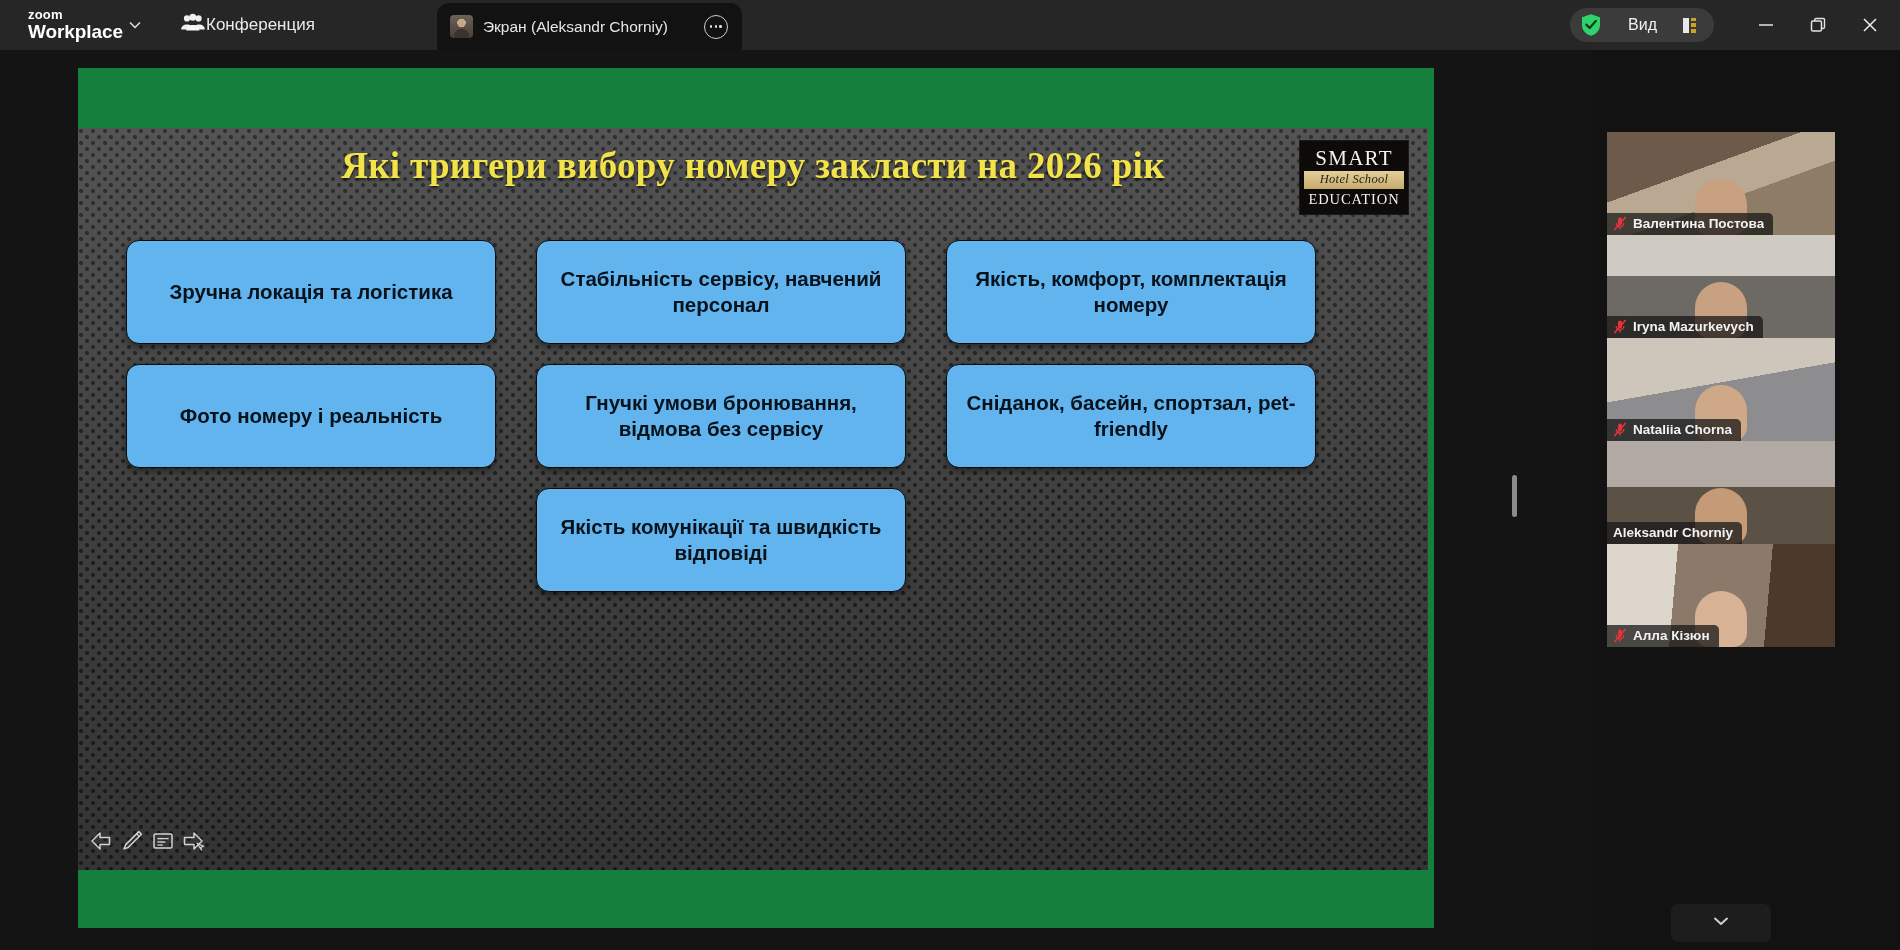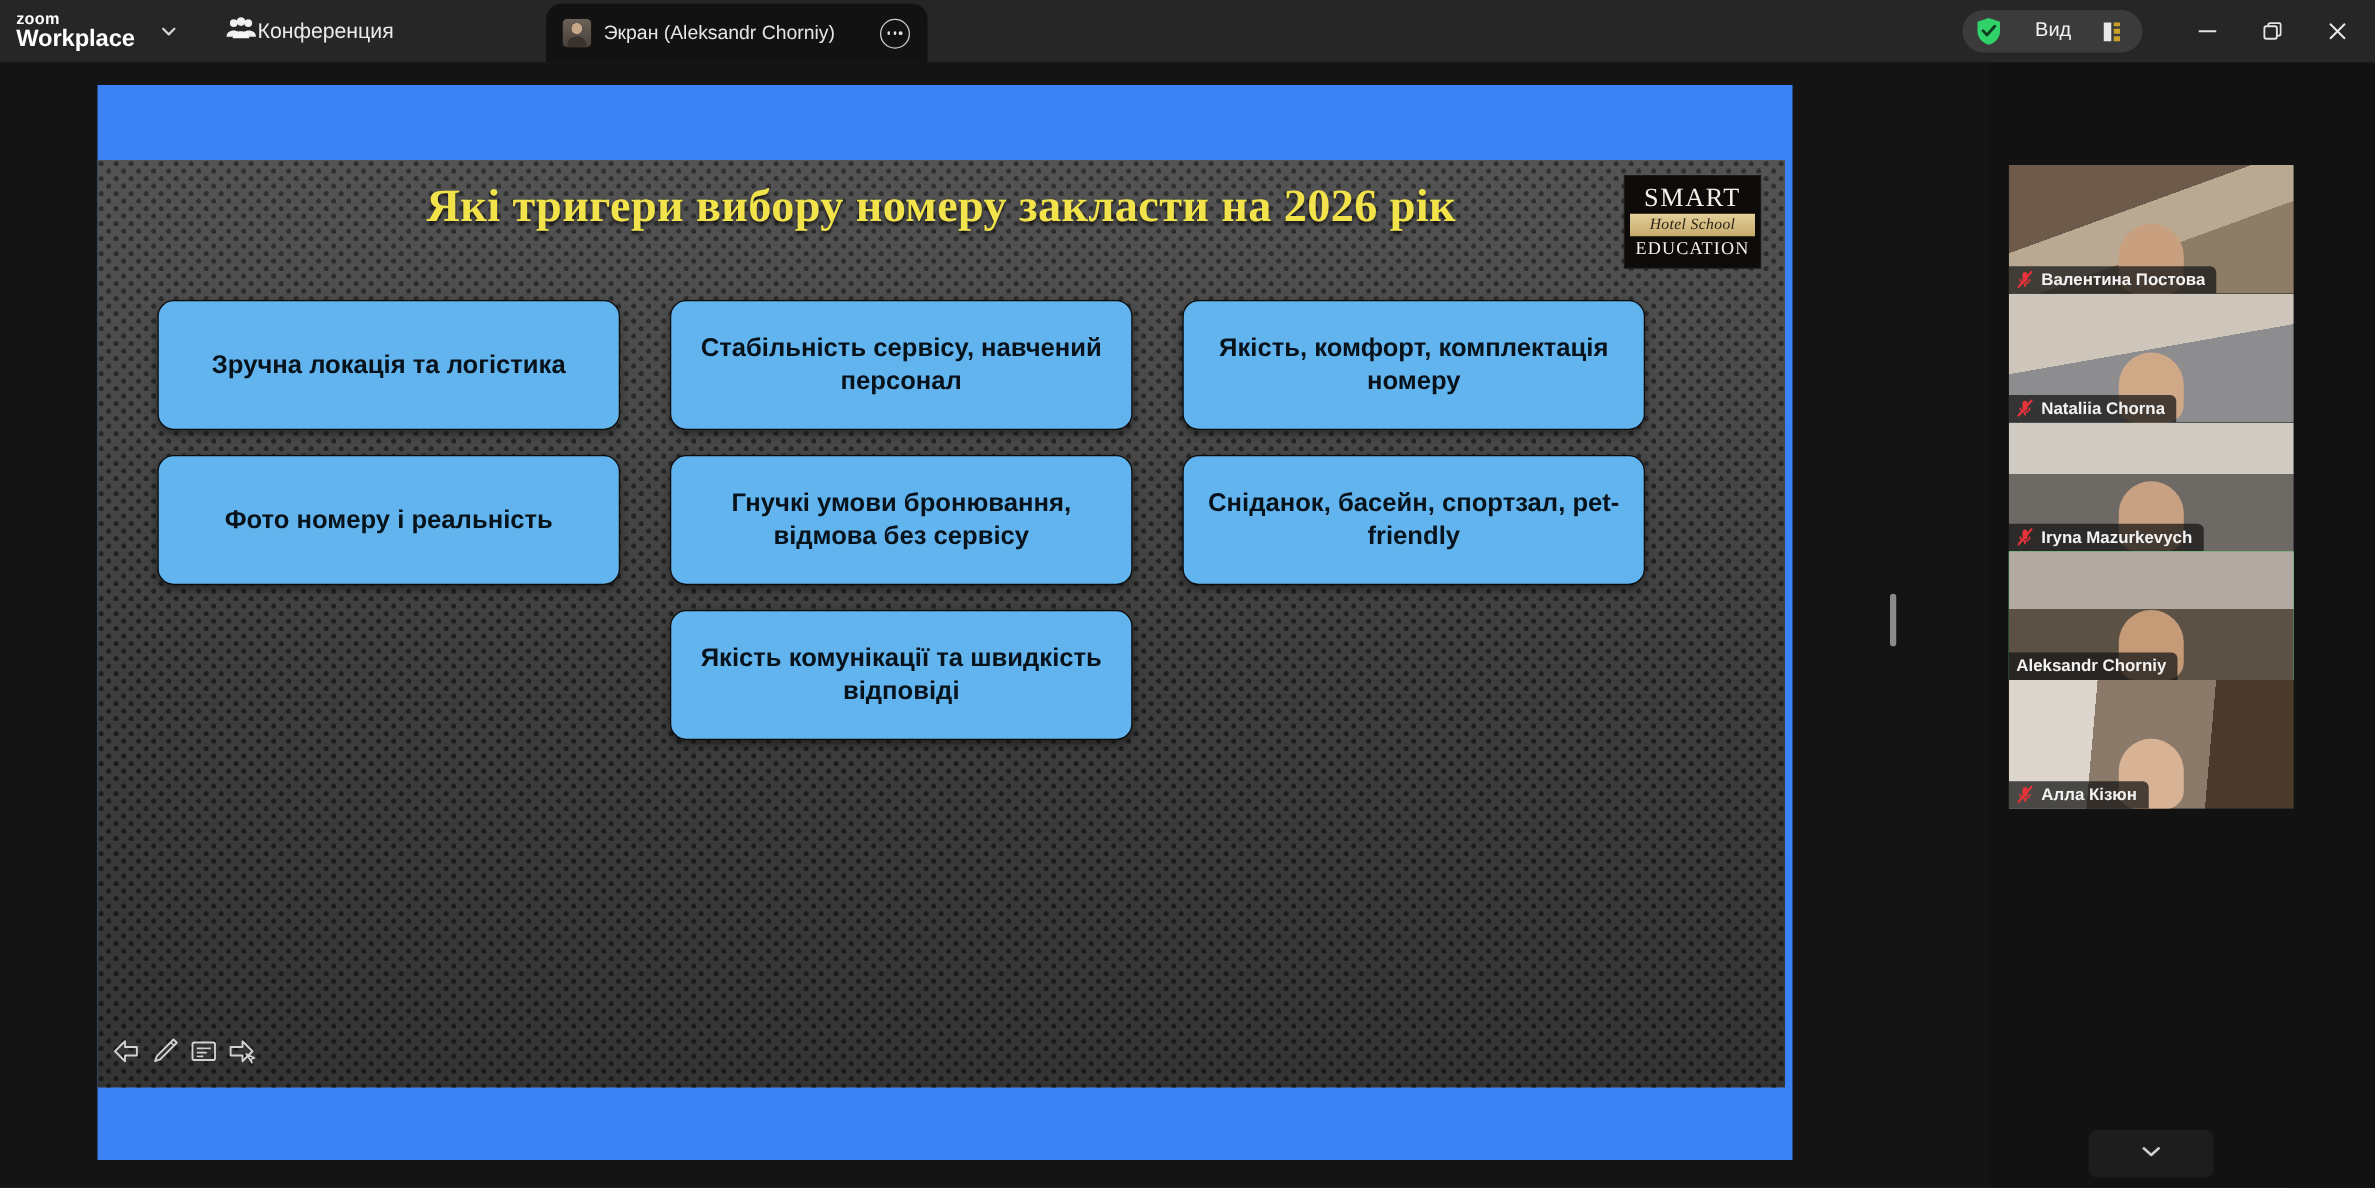--- a/index.html
+++ b/index.html
@@ -11,21 +11,21 @@
     -webkit-font-smoothing:antialiased;
   }
   #app{ position:relative; width:1900px; height:950px; background:#1b1b1b; }
 
   
   .titlebar{
     position:absolute; left:0; top:0; width:1900px; height:50px;
     background:#262626; display:flex; align-items:center;
   }
   .brand{
-    width:112px; padding-left:13px; line-height:1.05; color:#fff;
+    width:112px; padding-left:28px; line-height:1.05; color:#fff;
     flex:0 0 auto; user-select:none;
   }
   .brand .b1{ font-size:13px; font-weight:700; letter-spacing:.2px; }
   .brand .b2{ font-size:19px; font-weight:700; letter-spacing:-.1px; }
   .caret-btn{
     width:46px; height:50px; display:flex; align-items:center; justify-content:center;
     color:#d7d7d7; flex:0 0 auto;
   }
   .caret-btn svg{ display:block; }
 
@@ -73,21 +73,21 @@
   .wbtn{
     width:52px; height:50px; display:flex; align-items:center; justify-content:center;
     color:#e3e3e3;
   }
 
   
   .stage{
     position:absolute; left:0; top:50px; width:1592px; height:900px; background:#141414;
   }
   .shareframe{
-    position:absolute; left:78px; top:18px; width:1356px; height:860px; background:#3b82f6;
+    position:absolute; left:78px; top:18px; width:1356px; height:860px; background:#15803d;
   }
   .slide{
     position:absolute; left:0; top:60px; width:1350px; height:742px;
     background-color:#4a4a4a;
     background-image:
       radial-gradient(circle at 3px 3px, #242424 1.9px, rgba(0,0,0,0) 2.2px),
       radial-gradient(circle at 3px 3px, #242424 1.9px, rgba(0,0,0,0) 2.2px);
     background-size:12px 12px, 12px 12px;
     background-position:0 0, 6px 6px;
     overflow:hidden;
@@ -362,50 +362,50 @@
               <path d="M3.2 7.1a3.8 3.8 0 0 0 7.6 0" fill="none" stroke="#e8333a" stroke-width="1.4"></path>
               <line x1="7" y1="11" x2="7" y2="13.4" stroke="#e8333a" stroke-width="1.4"></line>
               <line x1="1.4" y1="14" x2="12.6" y2="1" stroke="#e8333a" stroke-width="1.7"></line>
             </svg>
           </span>
           <span class="nm">Валентина Постова</span>
         </div>
       </div>
 
       <div class="tile">
-        <div class="vid f-b">
-          <span class="head" style="background:#cfa987"></span>
+        <div class="vid f-c">
+          <span class="head" style="background:#c8a183"></span>
         </div>
         <div class="namebar">
           <span class="micmute">
             <svg width="14" height="15" viewBox="0 0 14 15" aria-hidden="true">
               <path d="M7 1.6a2 2 0 0 1 2 2v4a2 2 0 0 1-4 0v-4a2 2 0 0 1 2-2z" fill="#e8333a"></path>
               <path d="M3.2 7.1a3.8 3.8 0 0 0 7.6 0" fill="none" stroke="#e8333a" stroke-width="1.4"></path>
               <line x1="7" y1="11" x2="7" y2="13.4" stroke="#e8333a" stroke-width="1.4"></line>
               <line x1="1.4" y1="14" x2="12.6" y2="1" stroke="#e8333a" stroke-width="1.7"></line>
             </svg>
           </span>
-          <span class="nm">Nataliia Chorna</span>
+          <span class="nm">Iryna Mazurkevych</span>
         </div>
       </div>
 
       <div class="tile">
-        <div class="vid f-c">
-          <span class="head" style="background:#c8a183"></span>
+        <div class="vid f-b">
+          <span class="head" style="background:#cfa987"></span>
         </div>
         <div class="namebar">
           <span class="micmute">
             <svg width="14" height="15" viewBox="0 0 14 15" aria-hidden="true">
               <path d="M7 1.6a2 2 0 0 1 2 2v4a2 2 0 0 1-4 0v-4a2 2 0 0 1 2-2z" fill="#e8333a"></path>
               <path d="M3.2 7.1a3.8 3.8 0 0 0 7.6 0" fill="none" stroke="#e8333a" stroke-width="1.4"></path>
               <line x1="7" y1="11" x2="7" y2="13.4" stroke="#e8333a" stroke-width="1.4"></line>
               <line x1="1.4" y1="14" x2="12.6" y2="1" stroke="#e8333a" stroke-width="1.7"></line>
             </svg>
           </span>
-          <span class="nm">Iryna Mazurkevych</span>
+          <span class="nm">Nataliia Chorna</span>
         </div>
       </div>
 
       <div class="tile speaking">
         <div class="vid f-d">
           <span class="head" style="background:#c49a77"></span>
         </div>
         <div class="namebar">
           <span class="nm">Aleksandr Chorniy</span>
         </div>

